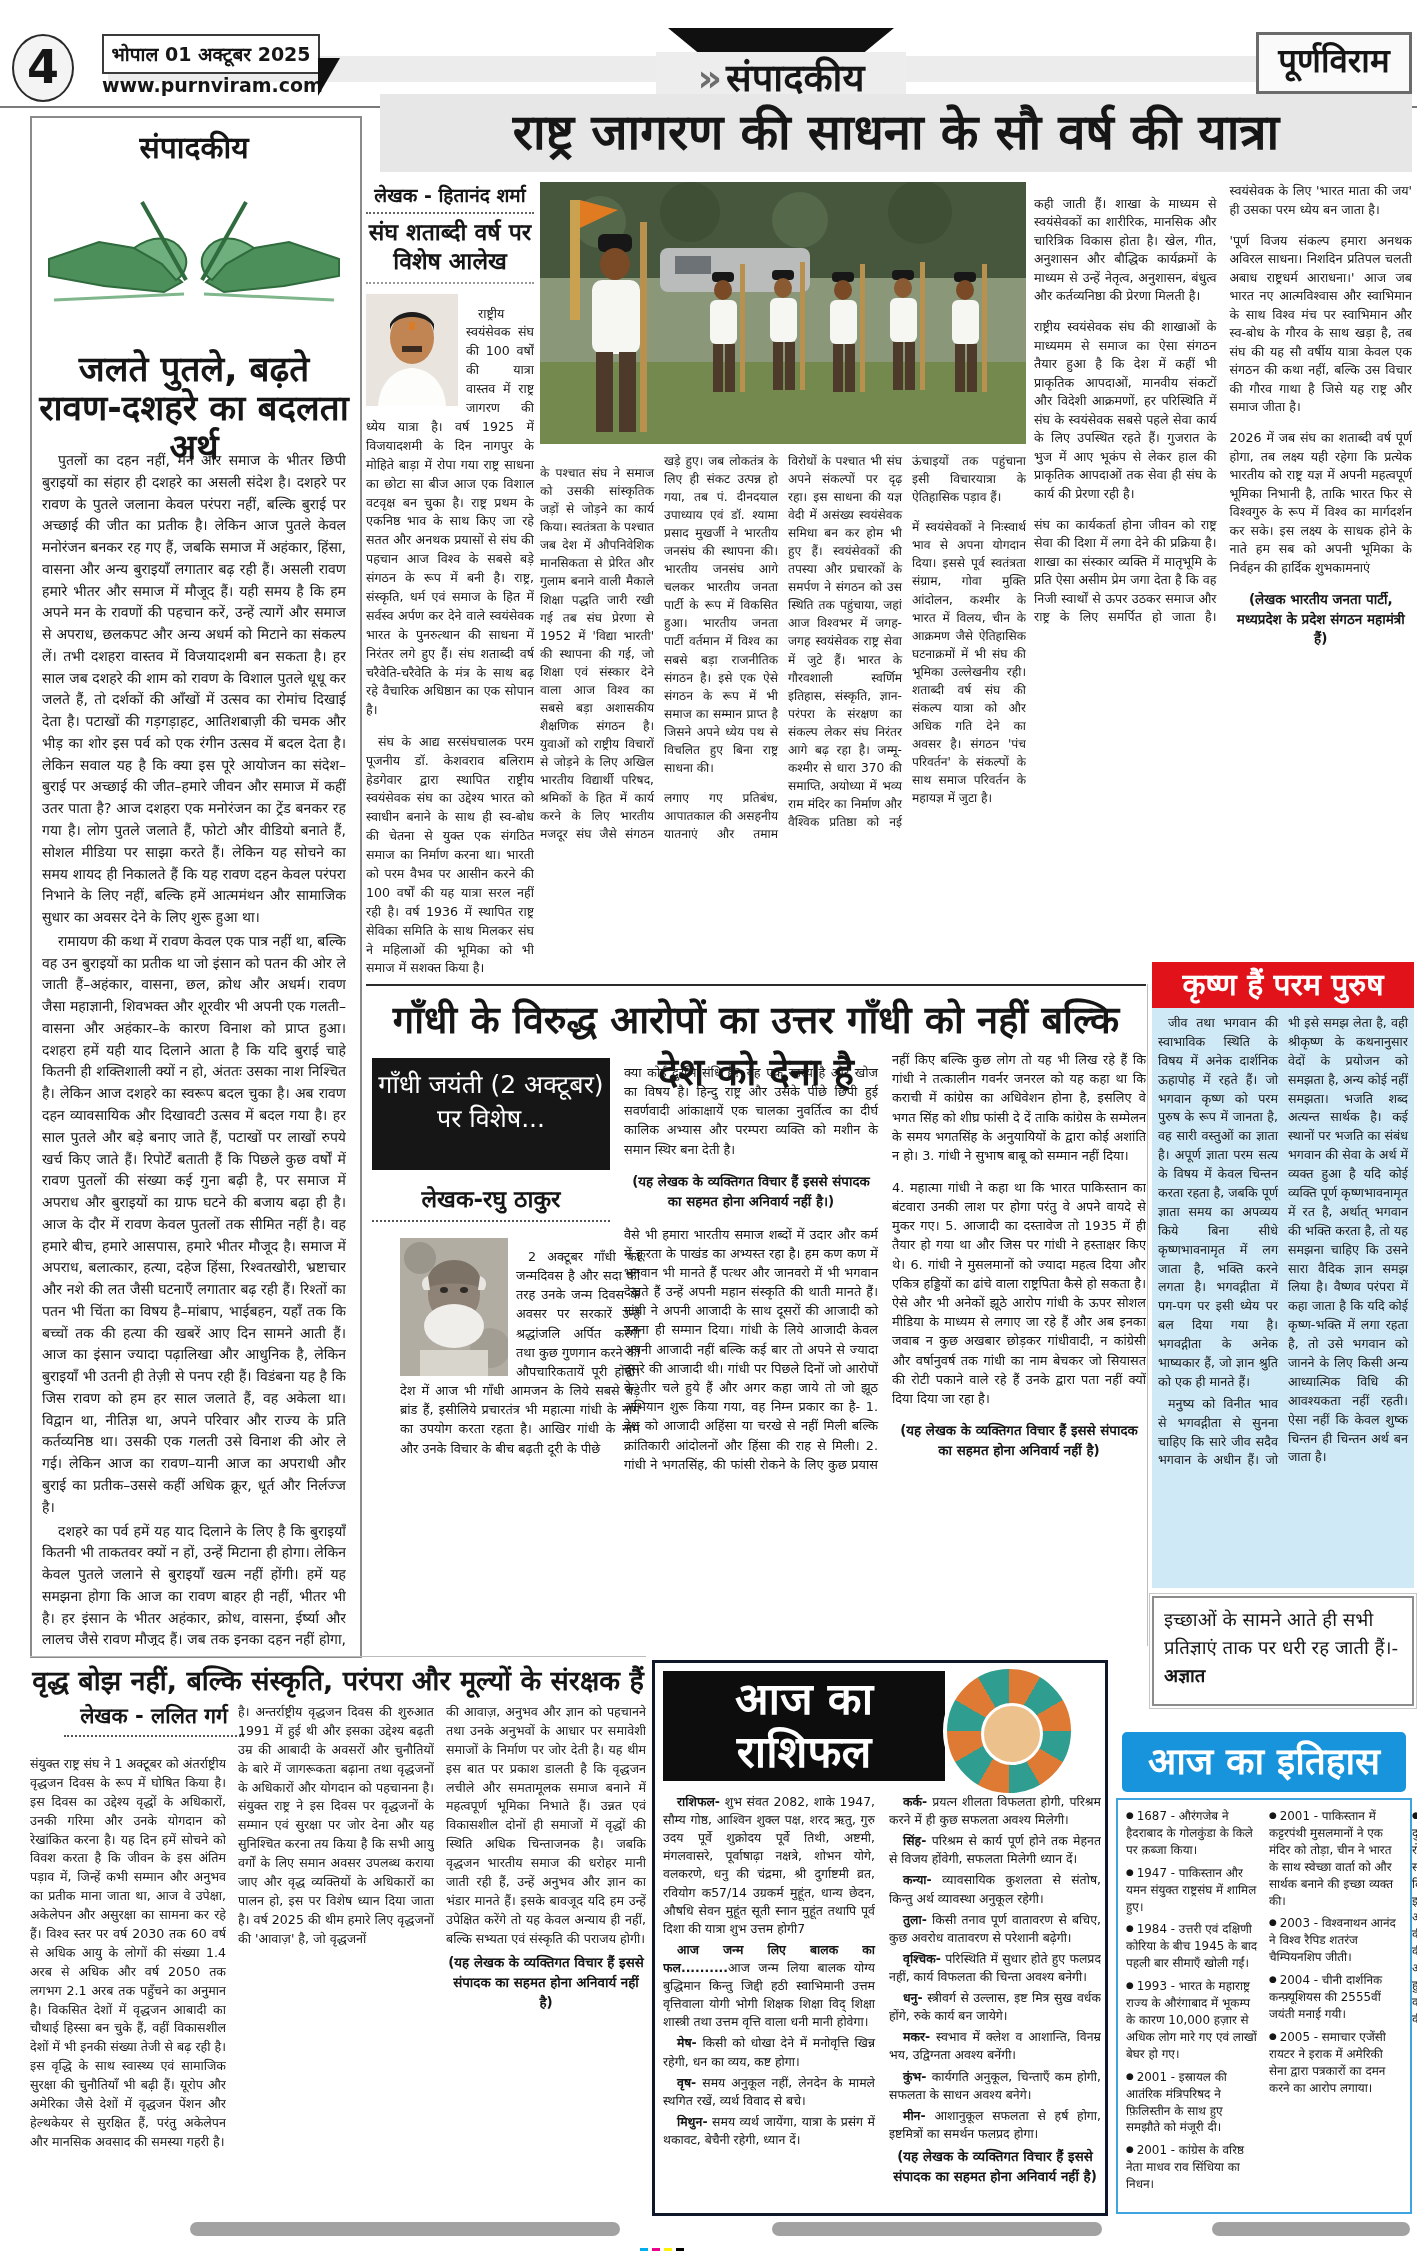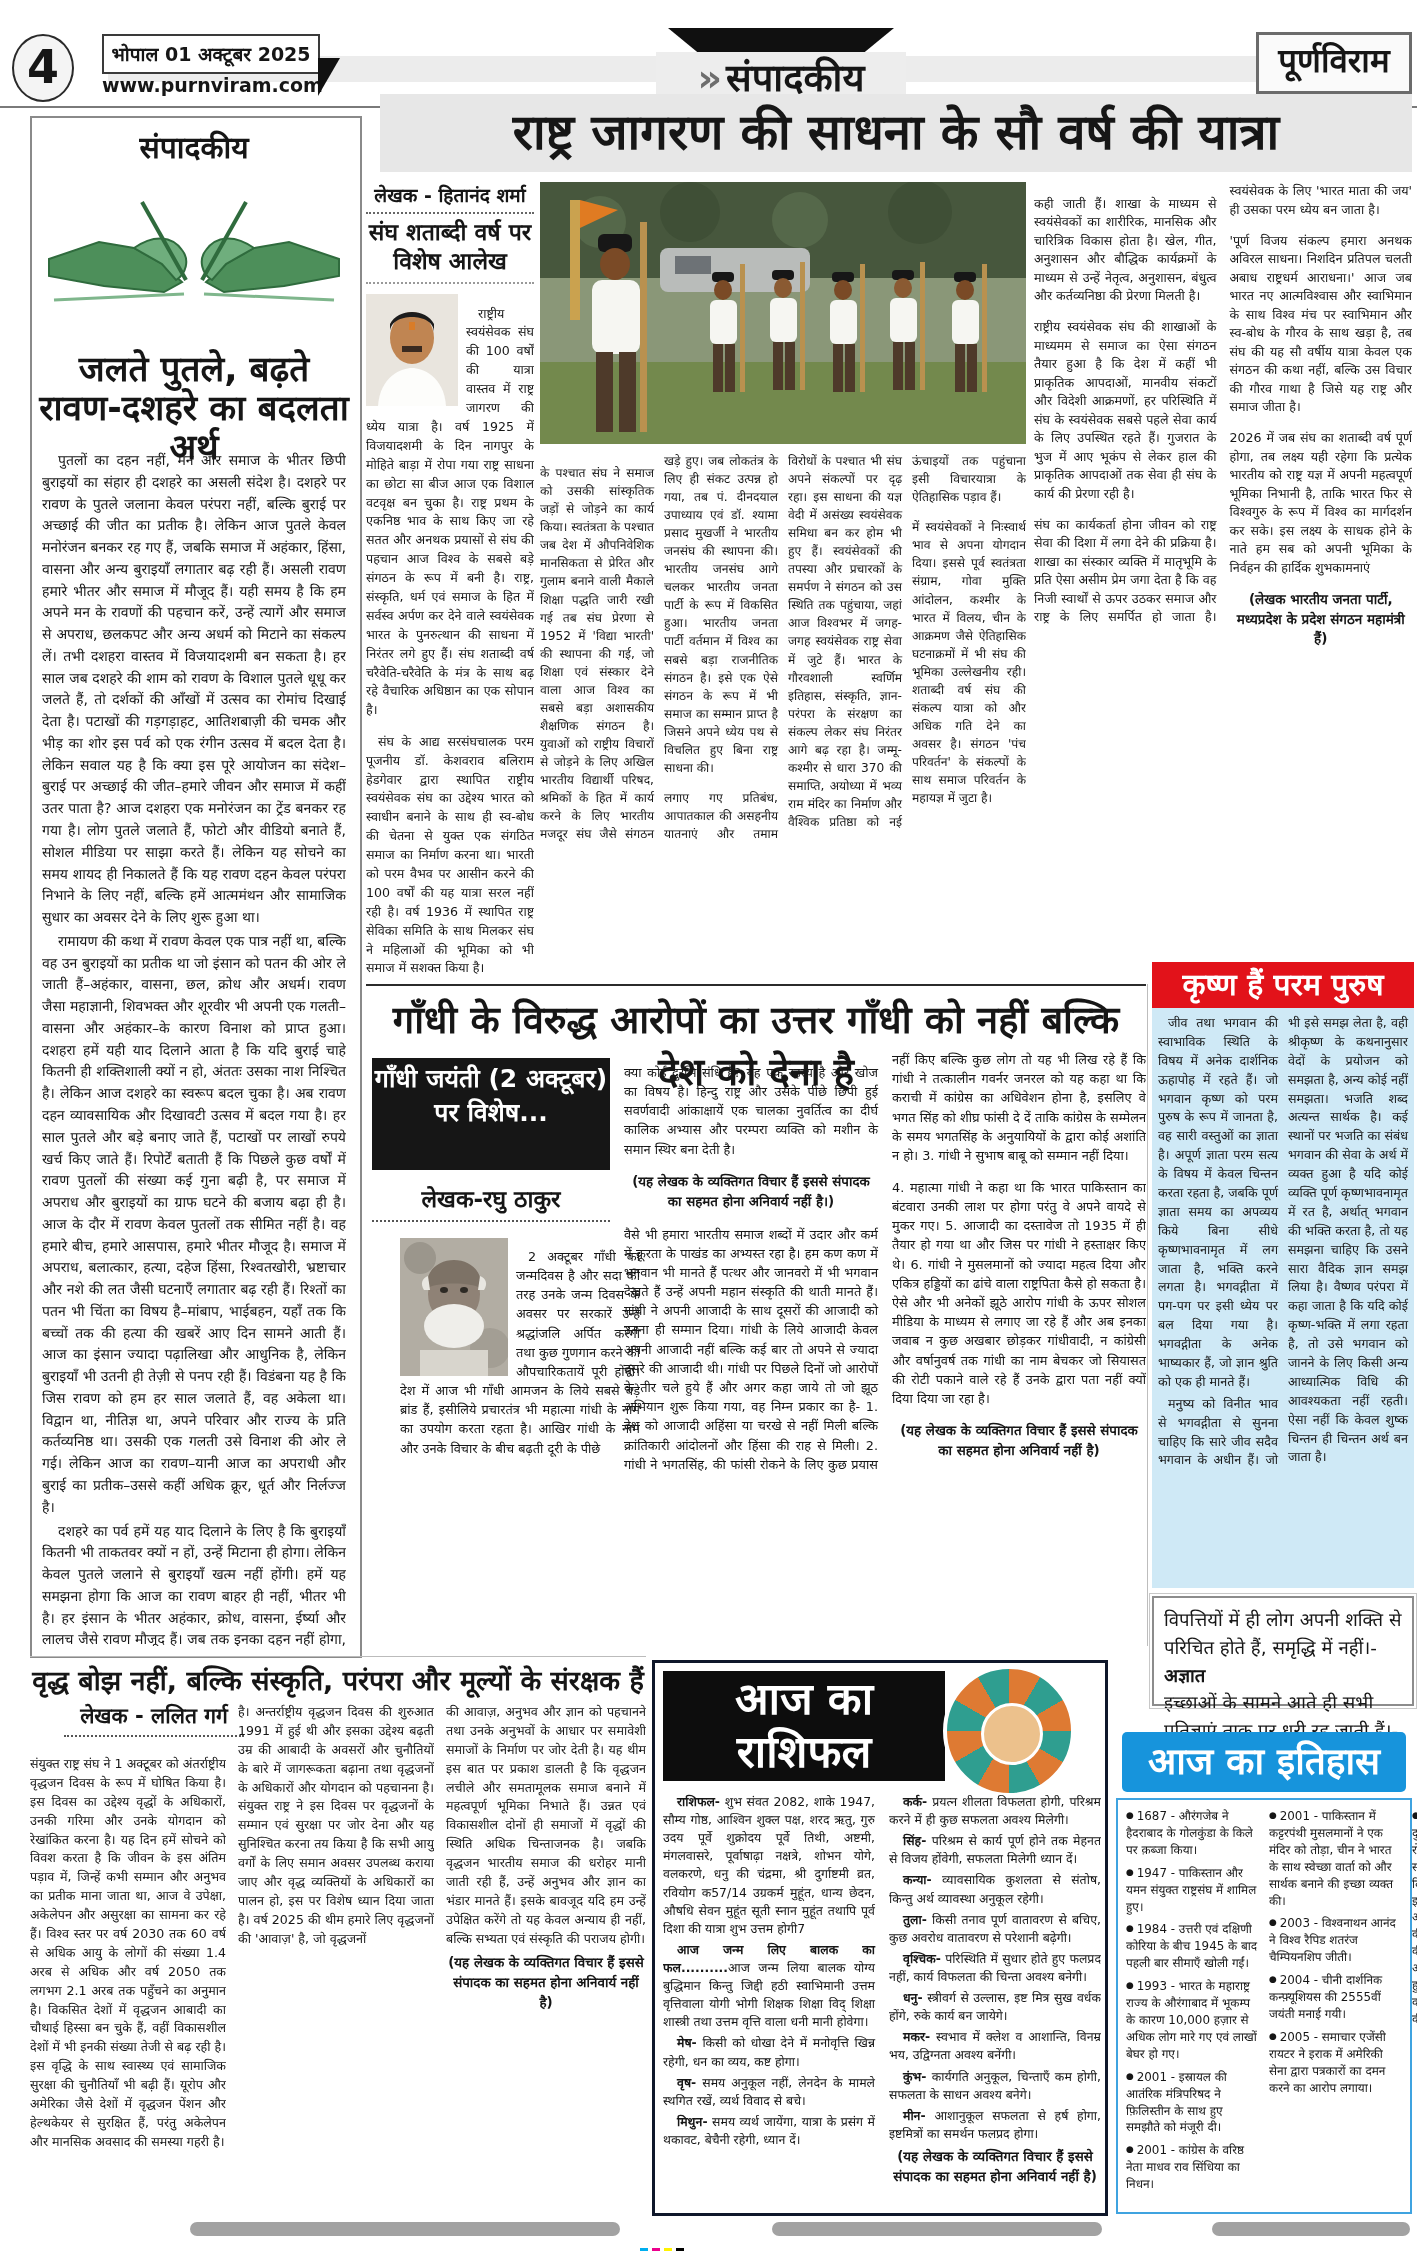--- a/index.html
+++ b/index.html
@@ -43,21 +43,21 @@
   .ma-mid{left:540px;top:452px;width:486px;height:526px;column-count:4;column-gap:10px;
           font-size:12.2px;line-height:1.48;}
   .ma-right{left:1034px;top:182px;width:378px;height:796px;column-count:2;column-gap:13px;
             font-size:12.6px;line-height:1.47;}
   .ma-note{font-weight:bold;text-align:center;text-indent:0 !important;margin-top:6px !important;font-size:13.5px;}
   .authph{float:left;width:92px;height:112px;margin:2px 8px 4px 0;background:#e9e5de;}
   
   .ga{left:366px;top:984px;width:780px;height:662px;border-top:2px solid #2b2b2b;}
   .ga-head{left:0;top:6px;width:780px;font-size:38px;font-weight:800;text-align:center;}
   .ga-kick{left:6px;top:72px;width:238px;height:112px;background:#161616;color:#fff;
-           font-size:25px;font-weight:bold;text-align:center;line-height:1.35;padding-top:4px;box-sizing:border-box;}
+           font-size:25px;font-weight:normal;text-align:center;line-height:1.35;padding-top:10px;box-sizing:border-box;}
   .ga-by{left:6px;top:196px;width:238px;font-size:23px;font-weight:bold;text-align:center;
          padding-bottom:6px;border-bottom:2px dotted #555;}
   .ga-c1{left:6px;top:248px;width:240px;height:404px;font-size:12.8px;line-height:1.5;margin-left:28px;}
   .gaph{float:left;width:108px;height:138px;margin:4px 8px 4px 0;background:#b2ada3;}
   .ga-body{left:258px;top:64px;width:522px;height:592px;column-count:2;column-gap:14px;
            font-size:12.8px;line-height:1.5;}
   .ga-disc{font-weight:bold;text-align:center;text-indent:0 !important;font-size:13.4px;margin:4px 0 !important;}
   
   .kr-head{left:1152px;top:962px;width:262px;height:46px;background:#e2121a;color:#fff;
            font-size:30px;font-weight:800;text-align:center;line-height:46px;}
@@ -274,21 +274,20 @@
   </div>
   <div class="abs vrule" style="left:1147px;top:984px;height:662px"></div>
 
   <div class="abs kr-head">कृष्ण हैं परम पुरुष</div>
   <div class="abs kr-body jt clip">
     <p style="margin:0 0 3px 0;text-indent:10px">जीव तथा भगवान की स्वाभाविक स्थिति के विषय में अनेक दार्शनिक ऊहापोह में रहते हैं। जो भगवान कृष्ण को परम पुरुष के रूप में जानता है, वह सारी वस्तुओं का ज्ञाता है। अपूर्ण ज्ञाता परम सत्य के विषय में केवल चिन्तन करता रहता है, जबकि पूर्ण ज्ञाता समय का अपव्यय किये बिना सीधे कृष्णभावनामृत में लग जाता है, भक्ति करने लगता है। भगवद्गीता में पग-पग पर इसी ध्येय पर बल दिया गया है। भगवद्गीता के अनेक भाष्यकार हैं, जो ज्ञान श्रुति को एक ही मानते हैं।</p>
     <p style="margin:0;text-indent:10px">मनुष्य को विनीत भाव से भगवद्गीता से सुनना चाहिए कि सारे जीव सदैव भगवान के अधीन हैं। जो भी इसे समझ लेता है, वही श्रीकृष्ण के कथनानुसार वेदों के प्रयोजन को समझता है, अन्य कोई नहीं समझता। भजति शब्द अत्यन्त सार्थक है। कई स्थानों पर भजति का संबंध भगवान की सेवा के अर्थ में व्यक्त हुआ है यदि कोई व्यक्ति पूर्ण कृष्णभावनामृत में रत है, अर्थात् भगवान की भक्ति करता है, तो यह समझना चाहिए कि उसने सारा वैदिक ज्ञान समझ लिया है। वैष्णव परंपरा में कहा जाता है कि यदि कोई कृष्ण-भक्ति में लगा रहता है, तो उसे भगवान को जानने के लिए किसी अन्य आध्यात्मिक विधि की आवश्यकता नहीं रहती। ऐसा नहीं कि केवल शुष्क चिन्तन ही चिन्तन अर्थ बन जाता है।</p>
   </div>
 
   <div class="abs qbox">
-    <div><span>विपत्तियों में ही लोग अपनी शक्ति से परिचित होते हैं, समृद्धि में नहीं।-</span> <b>अज्ञात</b></div>
     <div><span>इच्छाओं के सामने आते ही सभी प्रतिज्ञाएं ताक पर धरी रह जाती हैं।-</span> <b>अज्ञात</b></div>
   </div>
 
   <div class="abs el">
     <div class="abs el-head">वृद्ध बोझ नहीं, बल्कि संस्कृति, परंपरा और मूल्यों के संरक्षक हैं</div>
     <div class="abs el-by">लेखक - ललित गर्ग</div>
     <div class="abs el-c el-c1 jt clip">संयुक्त राष्ट्र संघ ने 1 अक्टूबर को अंतर्राष्ट्रीय वृद्धजन दिवस के रूप में घोषित किया है। इस दिवस का उद्देश्य वृद्धों के अधिकारों, उनकी गरिमा और उनके योगदान को रेखांकित करना है। यह दिन हमें सोचने को विवश करता है कि जीवन के इस अंतिम पड़ाव में, जिन्हें कभी सम्मान और अनुभव का प्रतीक माना जाता था, आज वे उपेक्षा, अकेलेपन और असुरक्षा का सामना कर रहे हैं। विश्व स्तर पर वर्ष 2030 तक 60 वर्ष से अधिक आयु के लोगों की संख्या 1.4 अरब से अधिक और वर्ष 2050 तक लगभग 2.1 अरब तक पहुँचने का अनुमान है। विकसित देशों में वृद्धजन आबादी का चौथाई हिस्सा बन चुके हैं, वहीं विकासशील देशों में भी इनकी संख्या तेजी से बढ़ रही है। इस वृद्धि के साथ स्वास्थ्य एवं सामाजिक सुरक्षा की चुनौतियाँ भी बढ़ी हैं। यूरोप और अमेरिका जैसे देशों में वृद्धजन पेंशन और हेल्थकेयर से सुरक्षित हैं, परंतु अकेलेपन और मानसिक अवसाद की समस्या गहरी है।</div>
     <div class="abs el-c el-c2 jt clip">है। अन्तर्राष्ट्रीय वृद्धजन दिवस की शुरुआत 1991 में हुई थी और इसका उद्देश्य बढ़ती उम्र की आबादी के अवसरों और चुनौतियों के बारे में जागरूकता बढ़ाना तथा वृद्धजनों के अधिकारों और योगदान को पहचानना है। संयुक्त राष्ट्र ने इस दिवस पर वृद्धजनों के सम्मान एवं सुरक्षा पर जोर देना और यह सुनिश्चित करना तय किया है कि सभी आयु वर्गों के लिए समान अवसर उपलब्ध कराया जाए और वृद्ध व्यक्तियों के अधिकारों का पालन हो, इस पर विशेष ध्यान दिया जाता है। वर्ष 2025 की थीम हमारे लिए वृद्धजनों की 'आवाज़' है, जो वृद्धजनों</div>
     <div class="abs el-c el-c3 jt clip">
       <span>की आवाज़, अनुभव और ज्ञान को पहचानने तथा उनके अनुभवों के आधार पर समावेशी समाजों के निर्माण पर जोर देती है। यह थीम इस बात पर प्रकाश डालती है कि वृद्धजन लचीले और समतामूलक समाज बनाने में महत्वपूर्ण भूमिका निभाते हैं। उन्नत एवं विकासशील दोनों ही समाजों में वृद्धों की स्थिति अधिक चिन्ताजनक है। जबकि वृद्धजन भारतीय समाज की धरोहर मानी जाती रही हैं, उन्हें अनुभव और ज्ञान का भंडार मानते हैं। इसके बावजूद यदि हम उन्हें उपेक्षित करेंगे तो यह केवल अन्याय ही नहीं, बल्कि सभ्यता एवं संस्कृति की पराजय होगी।</span>

